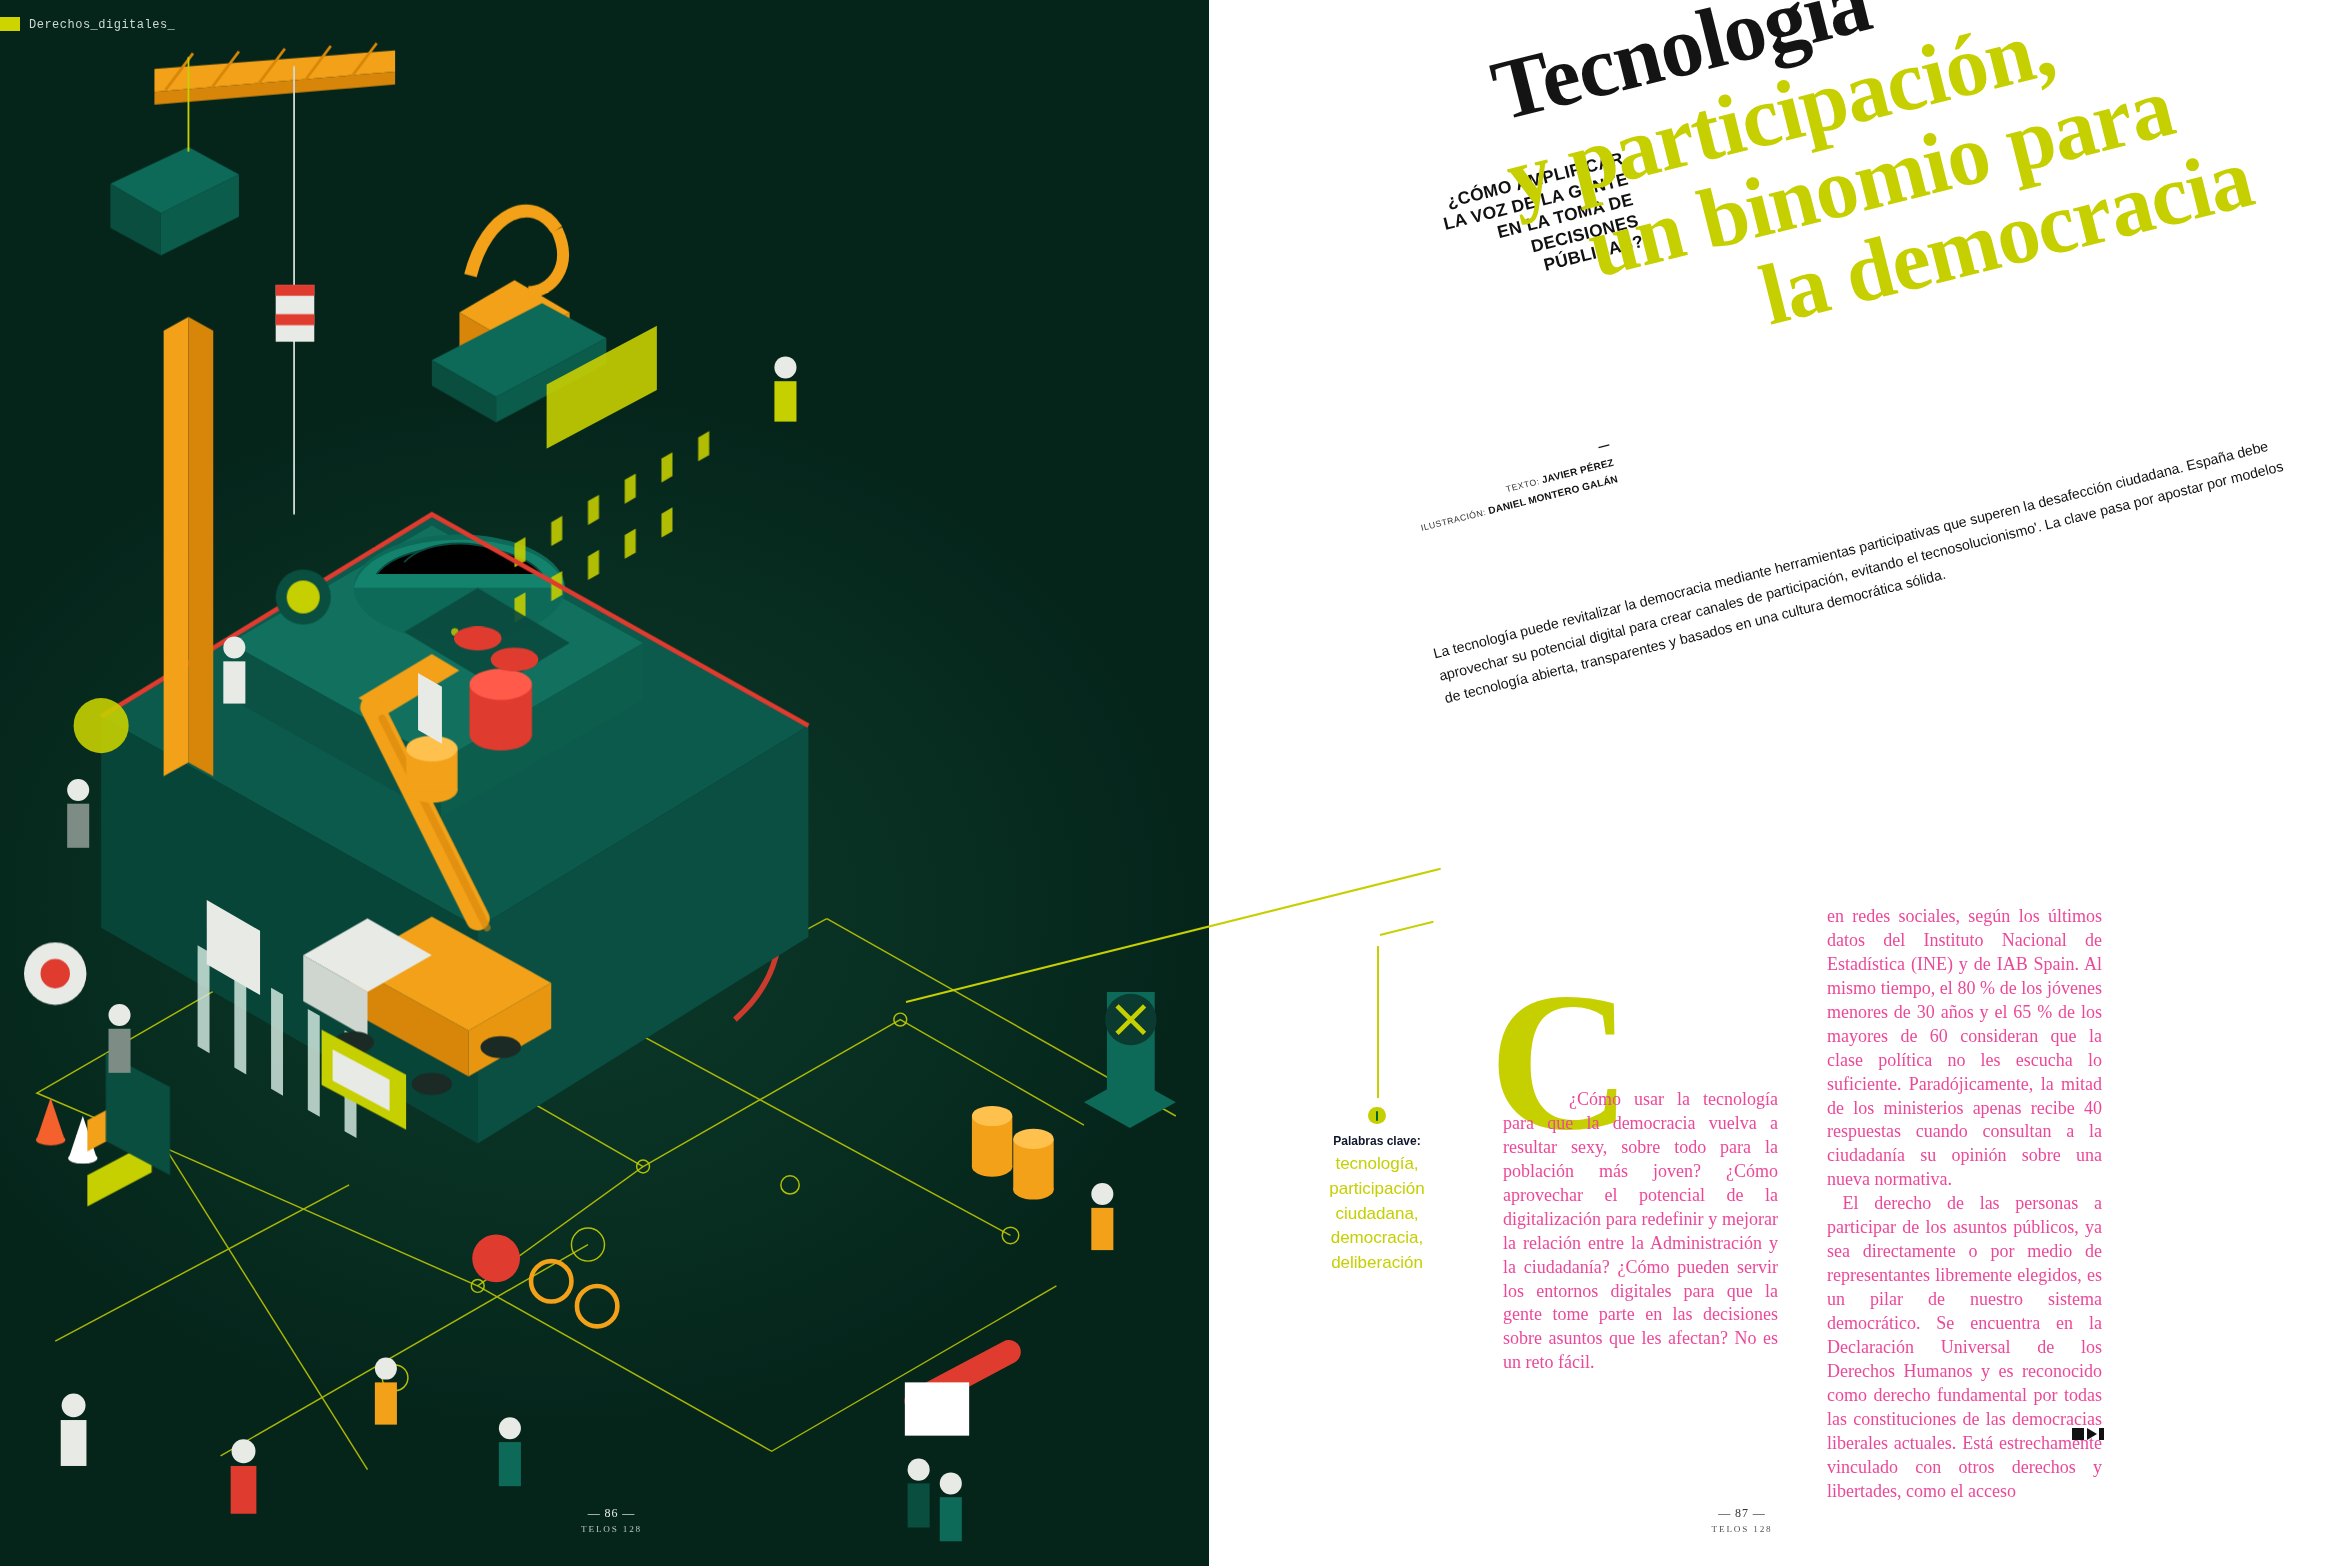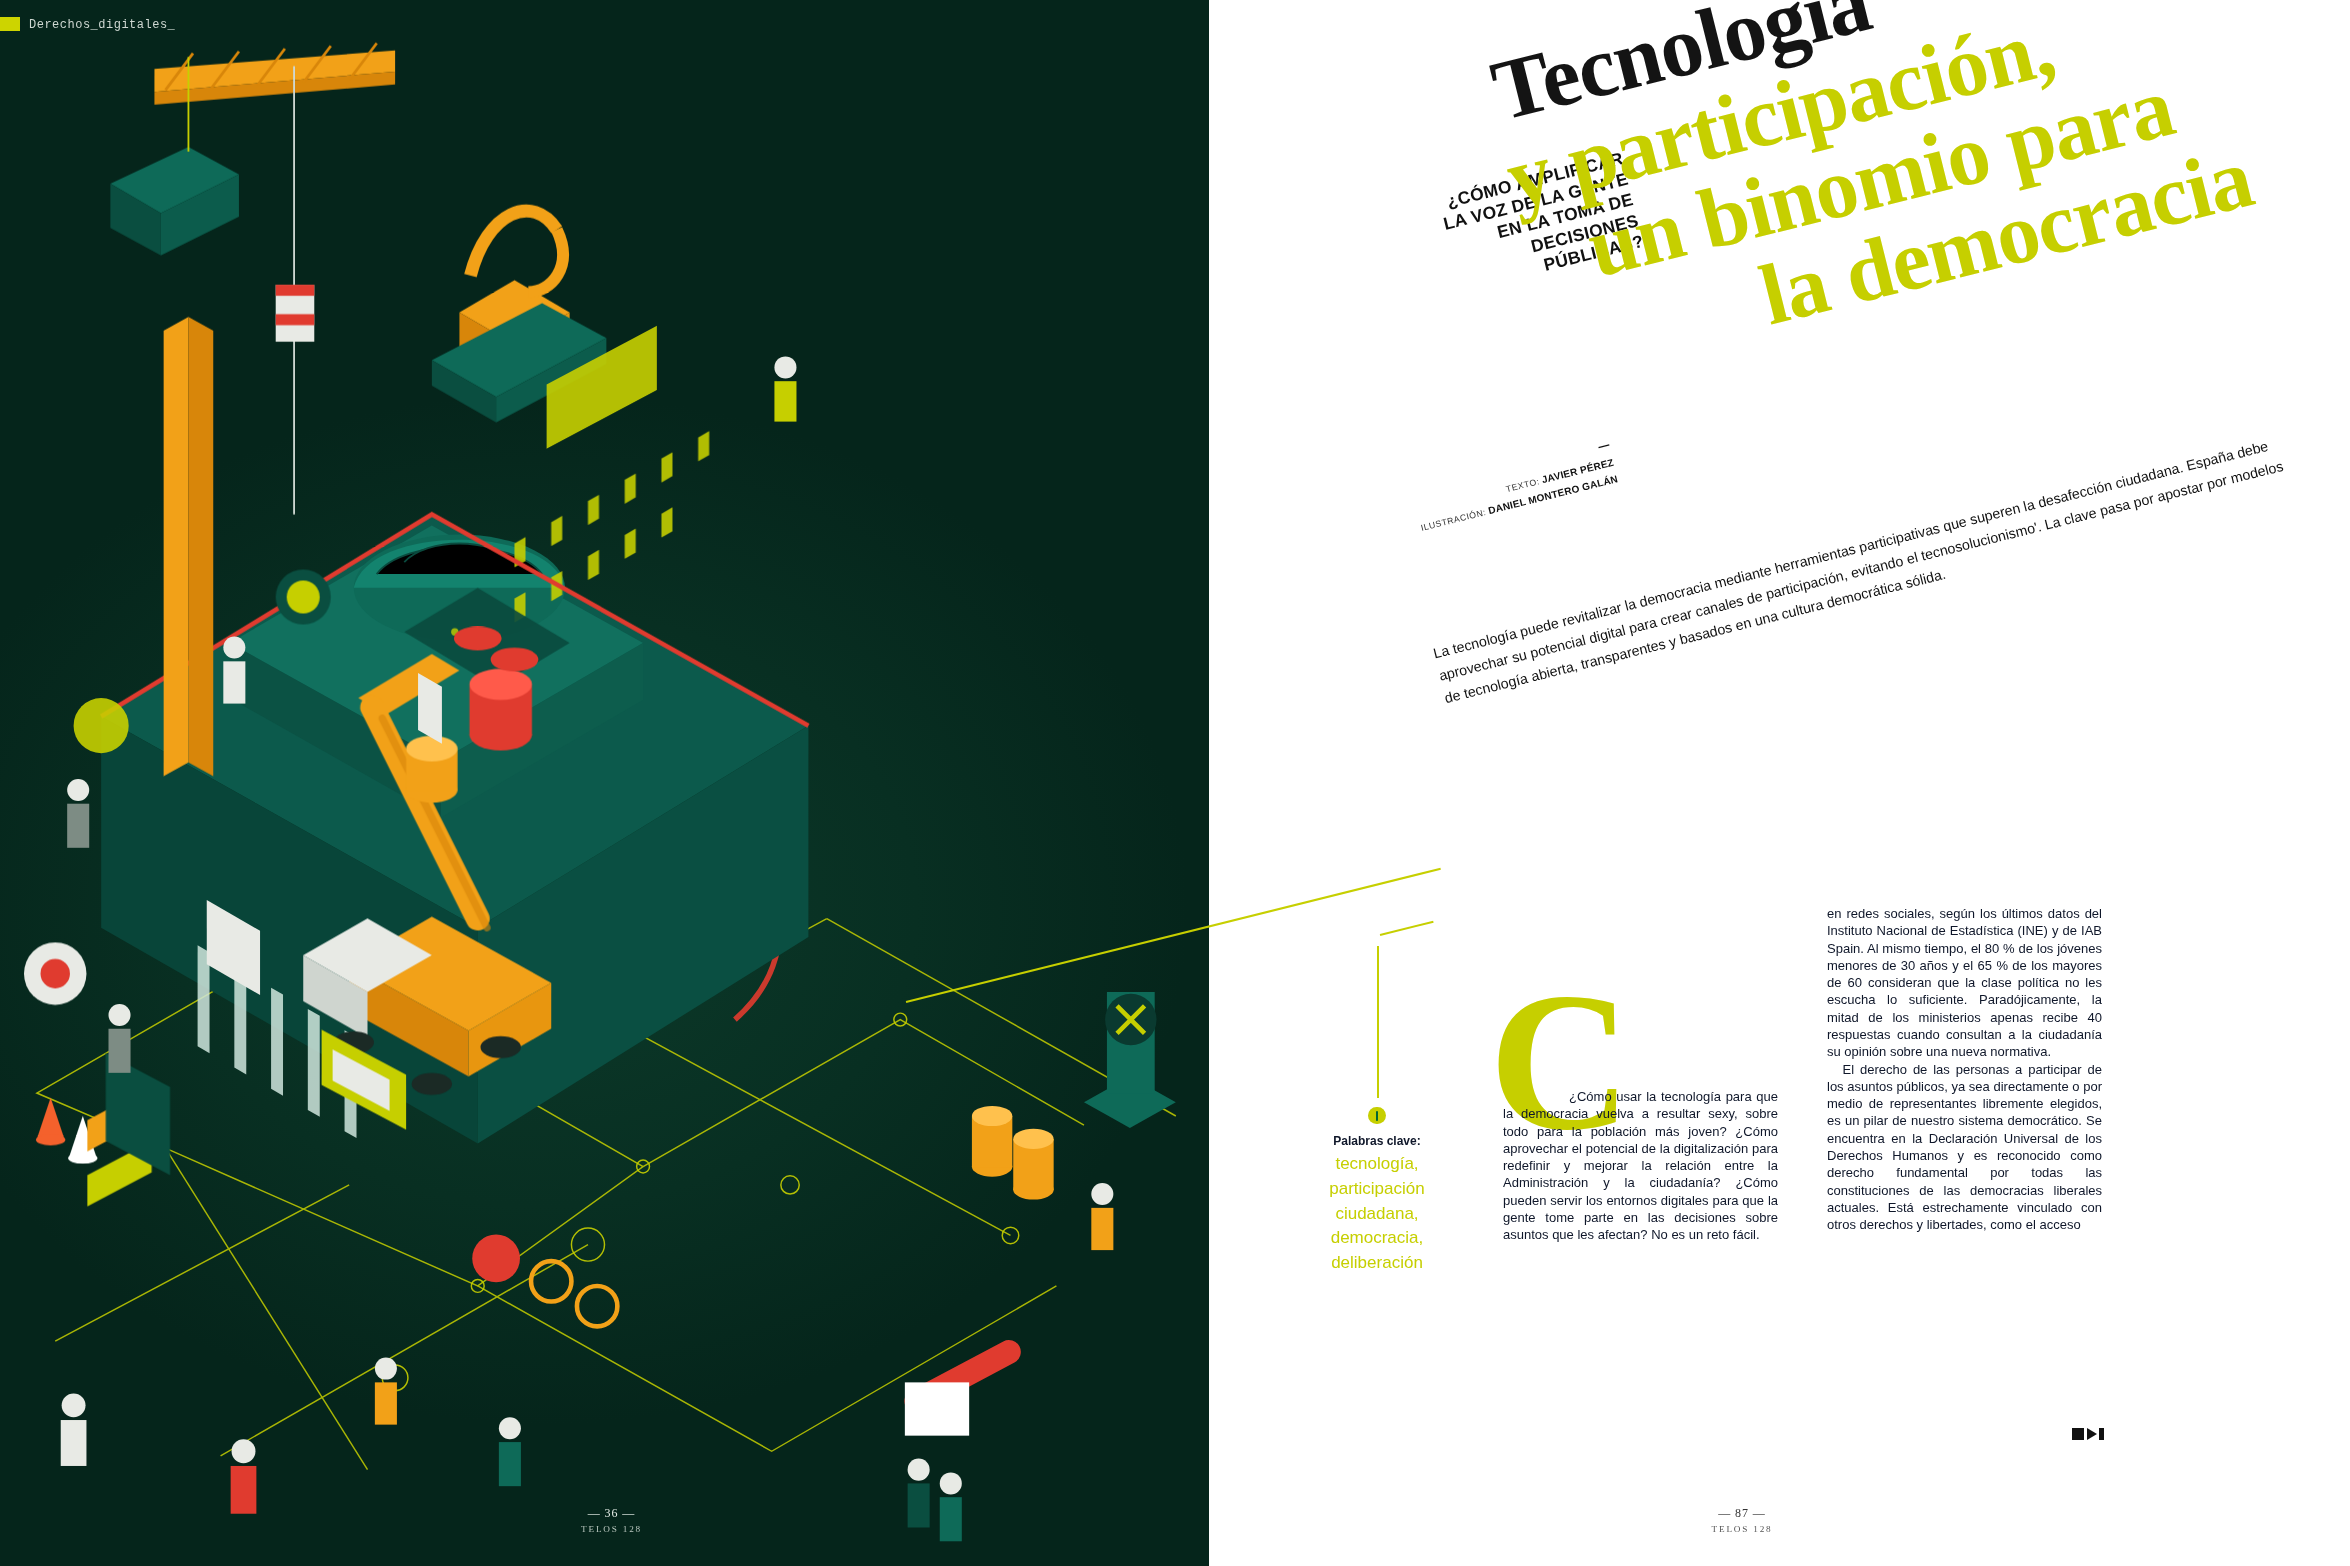--- a/index.html
+++ b/index.html
@@ -42,21 +42,21 @@
     font-family:"Liberation Sans",sans-serif;font-size:14.2px;line-height:1.62;color:#111;}
 
   .rule{position:absolute;background:#c6cf00;height:1.8px;transform-origin:left center;}
 
   .kw{position:absolute;left:114px;top:1107px;width:108px;text-align:center;font-family:"Liberation Sans",sans-serif;}
   .kw .dot{width:17.4px;height:17.4px;border-radius:50%;background:#c6cf00;margin:0 auto 9.2px;position:relative;}
   .kw .dot:after{content:"";position:absolute;left:7.3px;top:3.7px;width:2.8px;height:10px;background:#063;border-radius:0.9px;}
   .kw .h{color:#0f172a;font-weight:bold;font-size:12px;line-height:1.25;margin-bottom:3.7px;}
   .kw .t{color:#c6cf00;font-size:17px;line-height:1.45;}
 
-  .col{position:absolute;font-family:Liberation Sans, sans-serif;font-size:13px;line-height:1.33;color:#0f172a;text-align:justify;}
+  .col{position:absolute;font-family:Liberation Serif, serif;font-size:18px;line-height:1.33;color:#ec4899;text-align:justify;}
   .col p{margin:0;text-indent:15.6px;}
   .col p.first{text-indent:0;}
   .colA{left:294px;top:1088px;width:275px;}
   .colB{left:618px;top:905px;width:275px;}
 
   .dropcap{position:absolute;left:280px;top:987px;font-family:"Liberation Serif",serif;font-weight:bold;
            font-size:197px;line-height:.76;color:#c6cf00;}
 
   .endmark{position:absolute;left:863px;top:1428px;width:31px;height:12px;}
   .endmark .b1{position:absolute;left:0;top:0;width:12px;height:12px;background:#111;}
@@ -296,21 +296,21 @@
         </g>
 
         <g>
           <rect x="455" y="470" width="26" height="62" fill="#e8eae5" transform="skewY(30)"></rect>
           <rect x="595" y="735" width="120" height="70" fill="#c6cf00" opacity=".9" transform="skewY(-28)"></rect>
         </g>
       </svg>
     </div>
 
     <div class="pagenum-l">
-      <span>— 36 —</span>
+      <span>— 86 —</span>
       <span class="tl">TELOS 128</span>
     </div>
   </div>
 
   <div class="right-page">
 
     <div class="qbox">
       <div class="q">¿CÓMO AMPLIFICAR LA VOZ DE LA GENTE EN LA TOMA DE DECISIONES PÚBLICAS?</div>
     </div>
 

